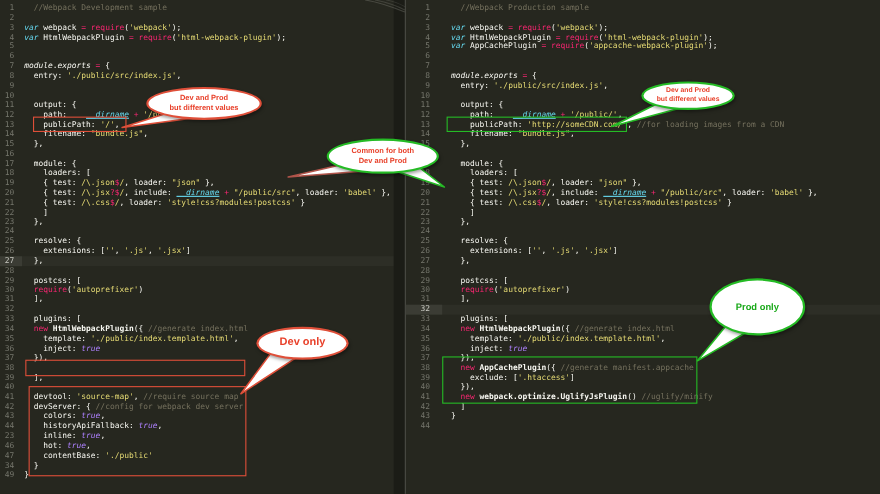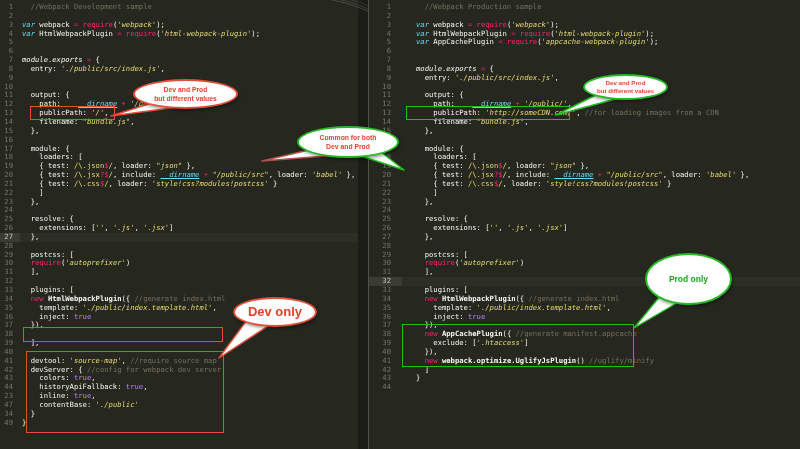--- a/index.html
+++ b/index.html
@@ -6,29 +6,29 @@
   #stage{position:relative;width:800px;height:449px;background:#26271f;overflow:hidden;
          font-family:"DejaVu Sans Mono",monospace;}
   .pane{position:absolute;top:0;bottom:0;background:#26271f;padding-top:3px;box-sizing:border-box;}
   #pane-dev{left:0;width:358px;}
   #pane-prod{left:369px;width:431px;}
   .cl{display:flex;height:8.85px;white-space:pre;font-size:7.2px;line-height:8.85px;}
   .cl .ln{flex:none;text-align:right;color:#75766c;box-sizing:border-box;}
   #pane-dev .ln{width:20px;padding-right:7px;}
   #pane-prod .ln{width:33px;padding-right:11px;}
   #pane-dev .code{margin-left:2px;}
-  #pane-prod .code{margin-left:14px;}
+  #pane-prod .code{margin-left:8px;}
   .cl.cur{background:rgba(255,255,255,0.035);}
   .cl.cur .ln{background:#3b3c34;color:#c9cac2;}
   .sg-cm{color:#75715e;}
   .sg-kw{color:#66d9ef;font-style:italic;}
   .sg-fn{color:#f92672;}
   .sg-op{color:#f92672;}
-  .sg-str{color:#e6db74;font-style:italic;}
-  .sg-const{color:#ae81ff;}
+  .sg-str{color:#e6db74;}
+  .sg-const{color:#ae81ff;font-style:italic;}
   .sg-pl{color:#f8f8f2;}
   .sg-it{color:#f8f8f2;font-style:italic;}
   .sg-dn{color:#66d9ef;font-style:italic;text-decoration:underline;}
   .sg-re{color:#e6db74;}
   .sg-resp{color:#f92672;}
   .sg-em{color:#f8f8f2;font-weight:bold;}
   #divider{position:absolute;top:0;bottom:0;left:358px;width:10px;background:#1b1c16;
            border-right:1px solid #50514a;}
   #tab-arcs{position:absolute;left:330px;top:0;pointer-events:none;}
   .hl-box{position:absolute;box-sizing:border-box;border:1px solid;background:transparent;}
@@ -82,20 +82,21 @@
       <div class="cl"><span class="ln">36</span><span class="code"><span class="sg-pl">    inject: </span><span class="sg-const">true</span></span></div>
       <div class="cl"><span class="ln">37</span><span class="code"><span class="sg-pl">  }),</span></span></div>
       <div class="cl"><span class="ln">38</span></div>
       <div class="cl"><span class="ln">39</span><span class="code"><span class="sg-pl">  ],</span></span></div>
       <div class="cl"><span class="ln">40</span><span class="code"></span></div>
       <div class="cl"><span class="ln">41</span><span class="code"><span class="sg-pl">  devtool: </span><span class="sg-str">'source-map'</span><span class="sg-pl">, </span><span class="sg-cm">//require source map</span></span></div>
       <div class="cl"><span class="ln">42</span><span class="code"><span class="sg-pl">  devServer: { </span><span class="sg-cm">//config for webpack dev server</span></span></div>
       <div class="cl"><span class="ln">43</span><span class="code"><span class="sg-pl">    colors: </span><span class="sg-const">true</span><span class="sg-pl">,</span></span></div>
       <div class="cl"><span class="ln">44</span><span class="code"><span class="sg-pl">    historyApiFallback: </span><span class="sg-const">true</span><span class="sg-pl">,</span></span></div>
       <div class="cl"><span class="ln">23</span><span class="code"><span class="sg-pl">    inline: </span><span class="sg-const">true</span><span class="sg-pl">,</span></span></div>
+      <div class="cl"><span class="ln">46</span><span class="code"><span class="sg-pl">    hot: </span><span class="sg-const">true</span><span class="sg-pl">,</span></span></div>
       <div class="cl"><span class="ln">47</span><span class="code"><span class="sg-pl">    contentBase: </span><span class="sg-str">'./public'</span></span></div>
       <div class="cl"><span class="ln">34</span><span class="code"><span class="sg-pl">  }</span></span></div>
       <div class="cl"><span class="ln">49</span><span class="code"><span class="sg-pl">}</span></span></div>
     </div>
   <div id="divider"></div>
   <svg id="tab-arcs" width="39" height="12" viewBox="0 0 39 12">
     <path d="M2,0 C14,2 26,6 38,11" fill="none" stroke="rgba(215,215,205,0.20)" stroke-width="1"></path>
     <path d="M11,0 C21,2 30,5 38,9" fill="none" stroke="rgba(215,215,205,0.16)" stroke-width="1"></path>
     <path d="M21,0 C27,1 33,3 38,6" fill="none" stroke="rgba(215,215,205,0.12)" stroke-width="1"></path>
   </svg>
@@ -167,20 +168,20 @@
         <span>but different values</span>
       </div>
       <div class="bubble" style="left: 583px; top: 74px; width: 85px; height: 26px; border-color: rgb(37, 187, 37); color: rgb(232, 64, 42); font-size: 6.2px; line-height: 8.4px;">
         <span>Dev and Prod</span>
         <span>but different values</span>
       </div>
       <div class="bubble" style="left: 297px; top: 126px; width: 102px; height: 32px; border-color: rgb(37, 187, 37); color: rgb(232, 64, 42); font-size: 6.8px; line-height: 9px;">
         <span>Common for both</span>
         <span>Dev and Prod</span>
       </div>
-      <div class="bubble" style="left: 233px; top: 297px; width: 84px; height: 30px; border-color: rgb(223, 79, 57); color: rgb(232, 64, 42); font-size: 13px; line-height: 10.7px;">
+      <div class="bubble" style="left: 233px; top: 297px; width: 84px; height: 30px; border-color: rgb(223, 79, 57); color: rgb(232, 64, 42); font-size: 10px; line-height: 10.7px;">
         <span>Dev only</span>
       </div>
       <div class="bubble" style="left: 645px; top: 253px; width: 87px; height: 52px; border-color: rgb(37, 187, 37); color: rgb(23, 168, 23); font-size: 8.5px; line-height: 10.7px;">
         <span>Prod only</span>
       </div>
     </div>
 </div>
 
 </body></html>

